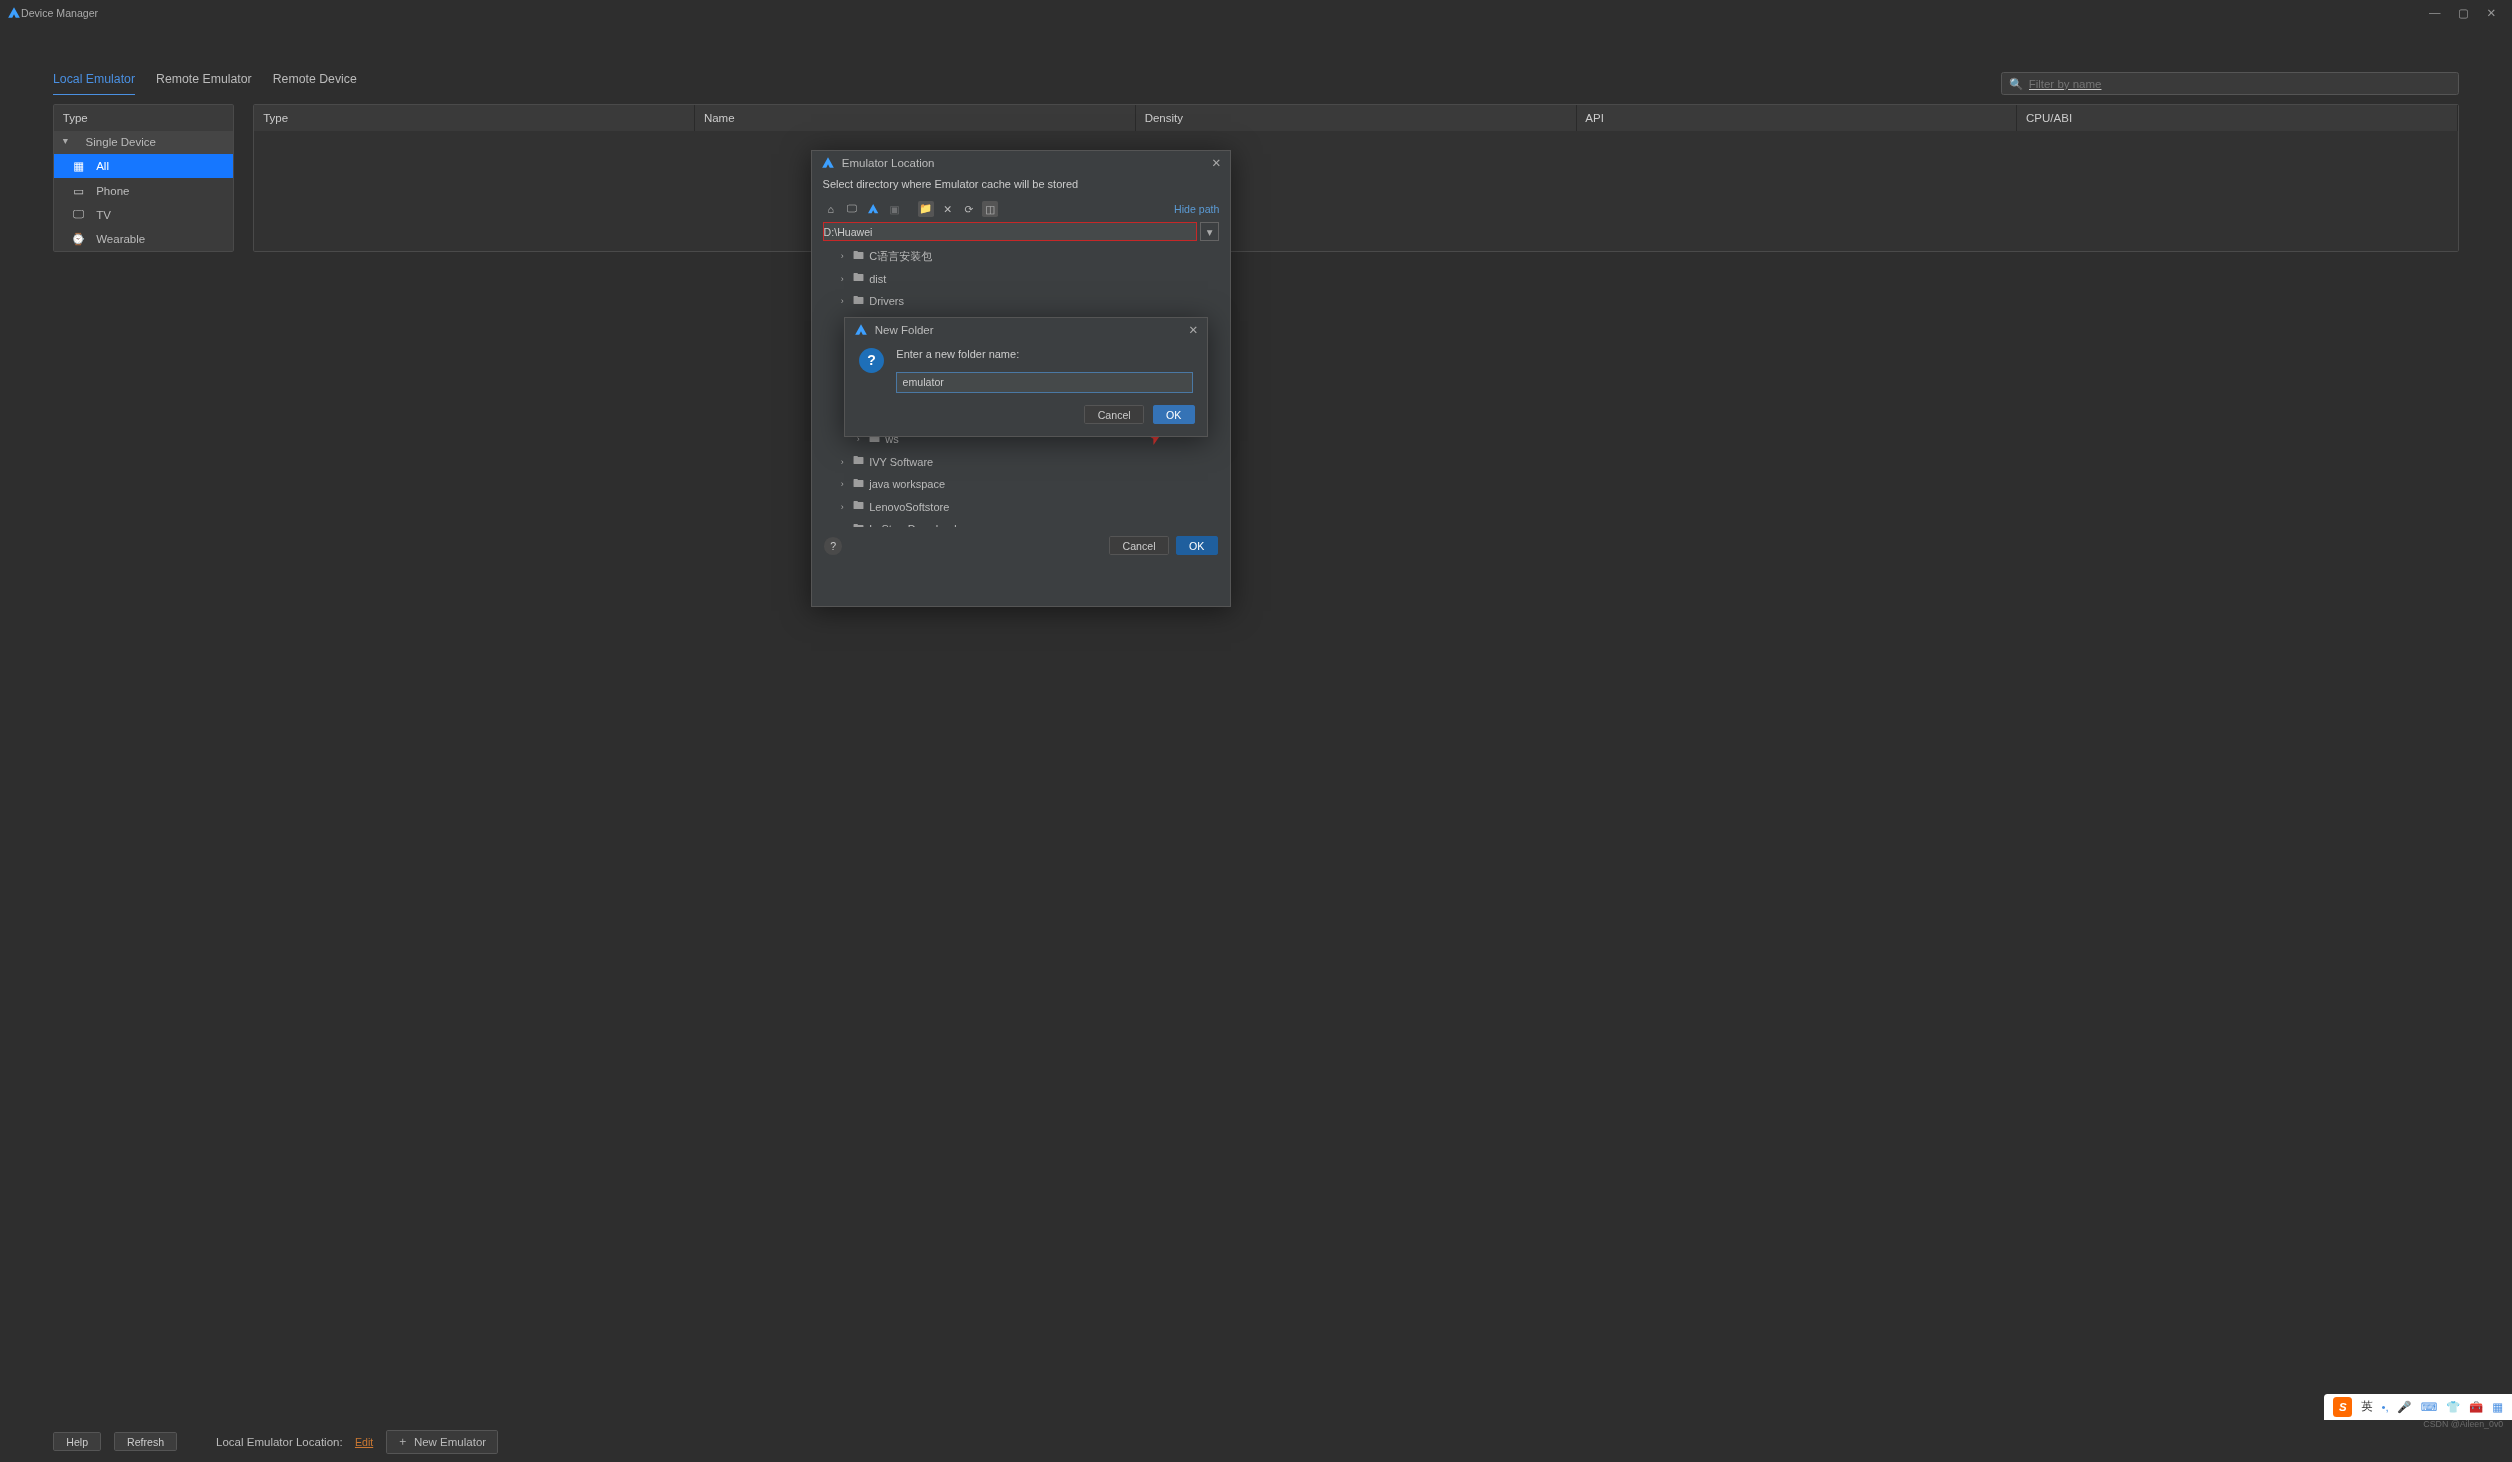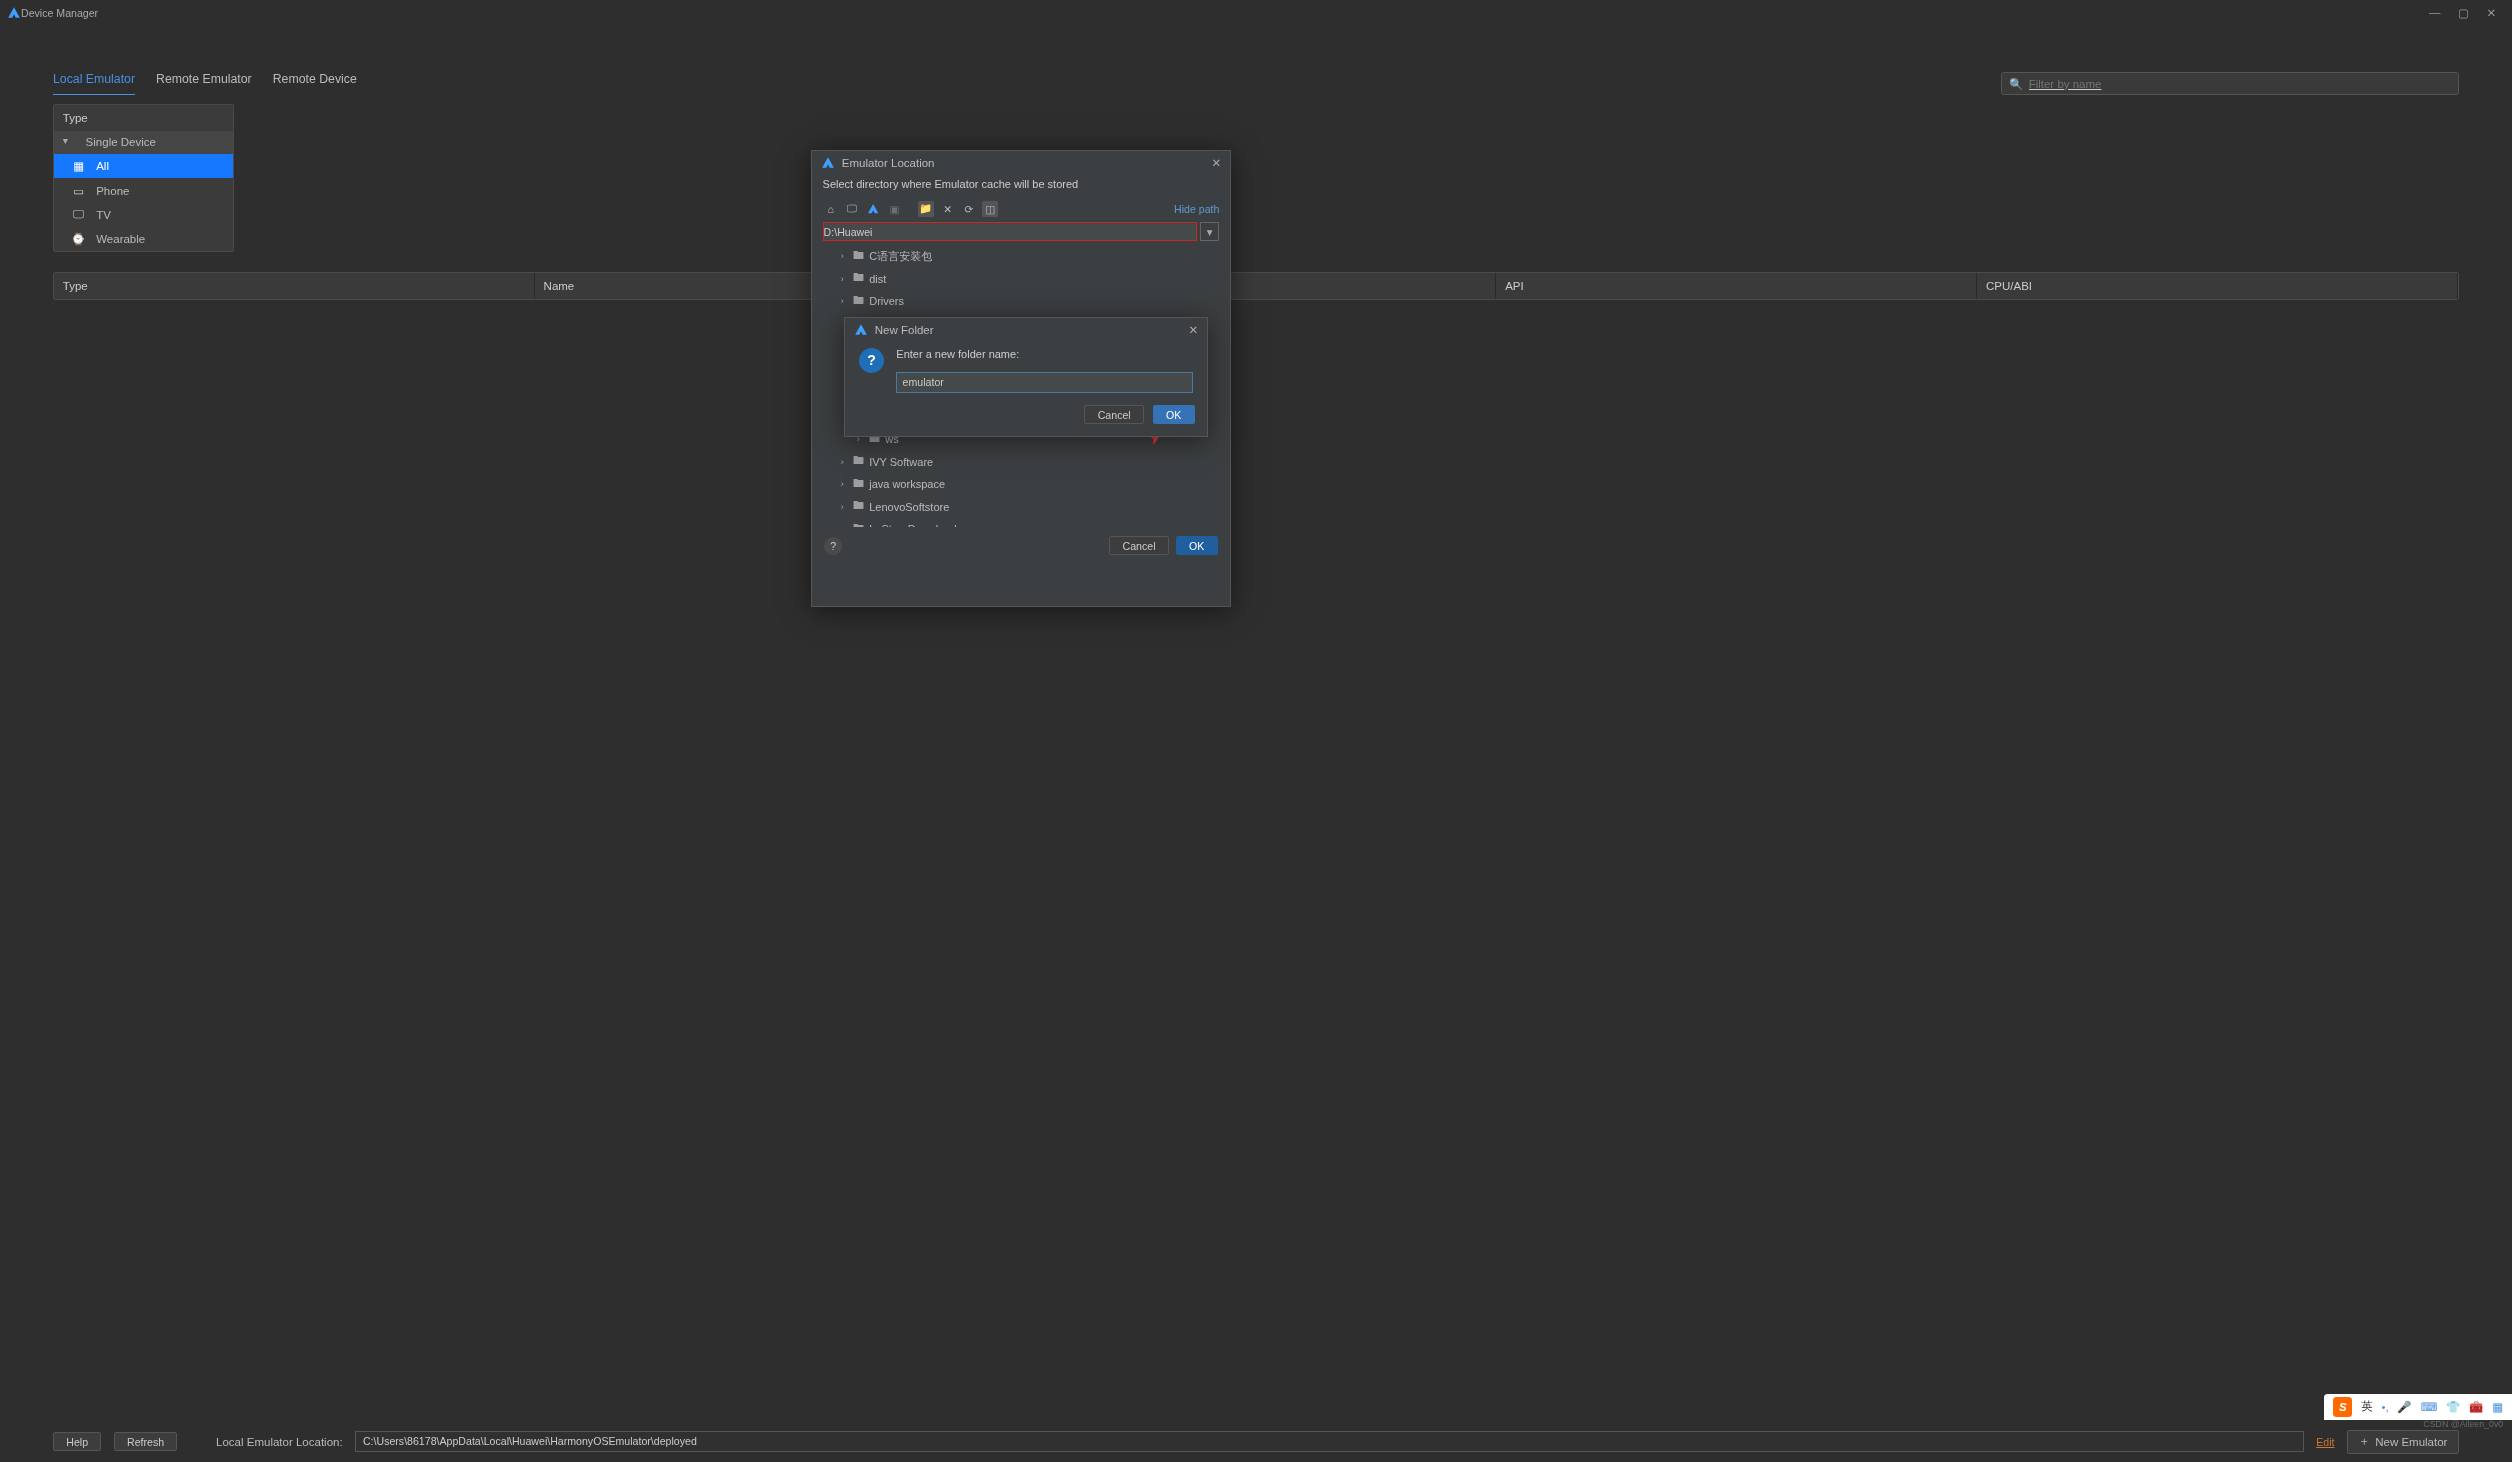--- a/index.html
+++ b/index.html
@@ -9,21 +9,21 @@
   .win-controls { display: flex; gap: 17.6px; padding-right: 8.8px; color: #999; }
   .win-controls span { cursor: pointer; }
   .main-header { padding: 25px 53px 0 53px; }
   .page-title { font-size: 19.4px; font-weight: 400; color: #ccc; }
   .tabs { display: flex; gap: 21px; margin-top: 21px; }
   .tab { font-size: 12.3px; padding-bottom: 5.3px; cursor: pointer; color: #bbb; }
   .tab.active { color: #4a90e2; border-bottom: 1.8px solid #4a90e2; }
   .filter-wrap { margin-left: auto; }
   .filter-box { width: 458px; height: 23px; background: #3a3a3a; border: 0.9px solid #555; border-radius: 2.6px; display: flex; align-items: center; padding: 0 7px; color: #999; }
   .filter-box input { flex:1; background: transparent; border: none; outline: none; color: #ccc; font-size: 11.5px; margin-left:5.3px;text-decoration:underline; }
-  .content-row { display: flex; padding: 8.8px 53px 0 53px; gap: 19.4px; height: calc(100% - 167px); flex-direction: column; }
+  .content-row { display: flex; padding: 8.8px 53px 0 53px; gap: 19.4px; height: calc(100% - 167px); }
   .sidebar { width: 181px; background: #3b3b3b; border: 0.9px solid #4a4a4a; border-radius: 1.8px; }
   .sidebar-header { padding: 7px 8.8px; font-size: 11.5px; color: #ccc; }
   .tree-toggle { margin-right: 5.3px; font-size: 8.8px; color:#aaa; display:inline-block; transform: translateY(-0.9px);}
   .tree-row { padding: 5.3px 7px 5.3px 17.6px; display: flex; align-items: center; gap: 10.6px; font-size: 11.5px; cursor: pointer; }
   .tree-row .ic { width: 14px; text-align: center; color: #ccc; }
   .tree-row.selected { background: #1677ff; color: #fff; }
   .tree-row.selected .ic { color:#fff;}
   .tree-row.cat { padding-left: 7px; background:#454545;}
   .table-area { flex: 1; border: 0.9px solid #4a4a4a; border-radius: 1.8px; background:#323232; display:flex; flex-direction:column;}
   .table-head { display: flex; background: #3a3a3a; }
@@ -137,21 +137,20 @@
       <div class="th">CPU/ABI</div>
 
     </div>
   </div>
 </div>
 
 <div class="footer">
   <button class="btn">Help</button>
   <button class="btn">Refresh</button>
   <span class="loc-label">Local Emulator Location:</span>
-  <div class="loc-box">C:\Users\86178\AppData\Local\Huawei\HarmonyOSEmulator\deployed</div>
   <span class="edit-link">Edit</span>
   <div class="new-emu">
     <span>＋</span>
     <span>New Emulator</span>
   </div>
 </div>
 
 <div class="dlg dlg-loc">
   <div class="dlg-head">
     <svg class="logo-a" viewBox="0 0 24 24">

